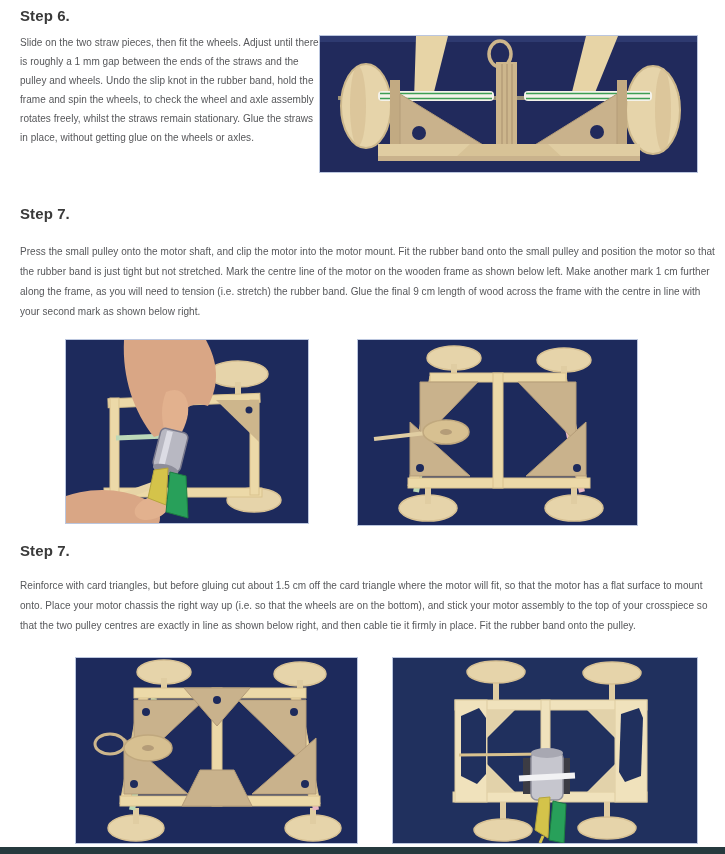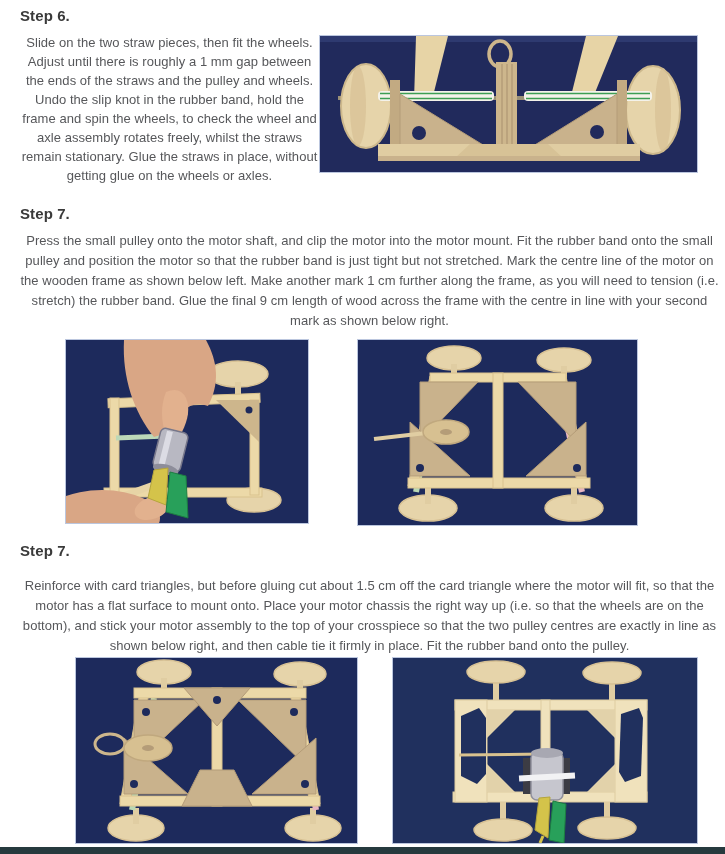--- a/index.html
+++ b/index.html
@@ -5,27 +5,27 @@
   html,body{margin:0;padding:0;background:#ffffff;}
   .page{
     position:relative;width:725px;height:854px;background:#ffffff;overflow:hidden;
     font-family:"Liberation Sans",sans-serif;
   }
   .step-heading{
     position:absolute;left:20px;margin:0;font-size:15px;font-weight:bold;color:#3a3a3a;
     letter-spacing:.1px;
   }
   .step-body{
-    position:absolute;left:20px;margin:0;font-size:13px;color:#56575a;letter-spacing:.05px;text-align:center;
+    position:absolute;left:20px;margin:0;font-size:10px;color:#56575a;letter-spacing:.05px;
   }
   #s6-heading{top:7px;}
   #s7-heading{top:205px;}
   #s8-heading{top:542px;}
   #s6-body{top:33px;width:299px;line-height:19px;}
-  #s7-body{top:231px;width:699px;line-height:20px;}
+  #s7-body{top:242px;width:699px;line-height:20px;}
   #s8-body{top:568px;width:699px;line-height:20px;margin-top:8px;}
   .photo{
     position:absolute;box-shadow:0 0 0 1px rgba(175,188,216,.85);
     background:#1d2a5c;
   }
   .photo svg{display:block;}
   #photo-step6{left:320px;top:36px;width:377px;height:136px;}
   #photo-step7-left{left:66px;top:340px;width:242px;height:183px;}
   #photo-step7-right{left:358px;top:340px;width:279px;height:185px;}
   #photo-step8-left{left:76px;top:658px;width:281px;height:185px;}

